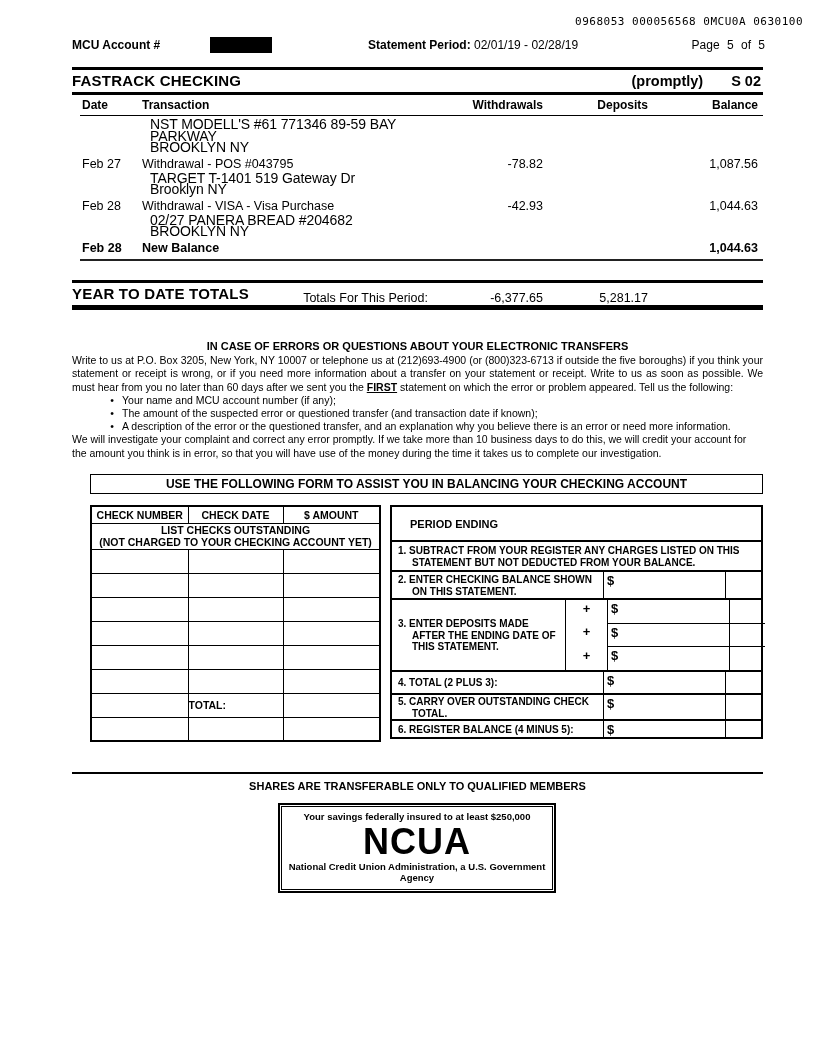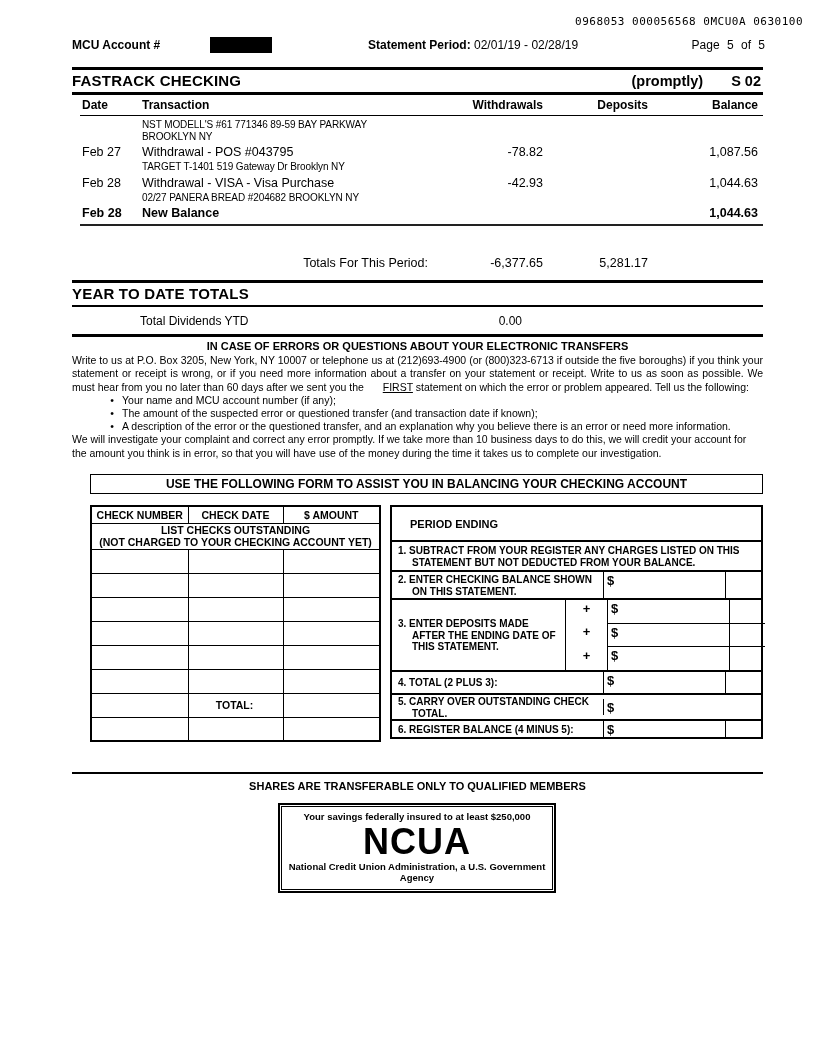--- a/index.html
+++ b/index.html
@@ -26,68 +26,68 @@
     display:flex; align-items:center; justify-content:space-between; padding:2px 2px 3px 0; }
   .fastrack-title { font-size:15px; font-weight:bold; letter-spacing:0.2px; }
   .fastrack-right { display:flex; gap:28px; font-size:14.5px; font-weight:bold; }
 
   
   .stmt-table { top:98px; left:72px; width:691px; }
   .tx-grid { display:grid; grid-template-columns:60px 1fr 115px 105px 110px; padding:0 5px 0 10px; }
   .tx-head { font-weight:bold; font-size:12px; padding-bottom:3px; }
   .head-rule { border-bottom:1.5px solid #000; margin-left:8px; }
   .num { text-align:right; }
-  .tx-detail { font-size:10px; line-height:11.5px; letter-spacing:-0.1px; }
+  .tx-detail { font-size:14px; line-height:11.5px; letter-spacing:-0.1px;gap:8px; }
   .tx-main { font-size:12.5px; line-height:15px; padding-top:3px; padding-bottom:1px; }
   .tx-main.bold { font-weight:bold; }
   .tx-rows { padding-top:3px; }
   .table-end { border-bottom:2.5px solid #222; margin-left:8px; padding-bottom:2px; }
   .totals-row { margin-top:30px; font-size:12.5px; }
   .totals-row .lbl { text-align:right; }
 
   
   .ytd { top:280px; left:72px; width:691px; border-bottom:3px solid #000; }
   .ytd-titlebar { border-top:3px solid #000; border-bottom:2px solid #000; font-size:15px; font-weight:bold; padding:2px 0 3px; letter-spacing:0.2px; }
   .ytd-row { position:relative; height:27px; font-size:12px; }
   .ytd-row .lbl { position:absolute; left:68px; top:7px; }
   .ytd-row .val { position:absolute; left:400px; width:50px; top:7px; text-align:right; }
 
   
   .errors { top:340px; left:72px; width:691px; font-size:10.5px; line-height:13.2px; }
   .errors-title { text-align:center; font-weight:bold; font-size:11px; margin-bottom:1px; }
   .errors p.just { text-align:justify; }
-  .emph { font-weight:normal; text-decoration:underline;margin-left:16px; }
+  .emph { font-weight:bold; text-decoration:underline; }
   .bullet-row { display:flex; }
   .bullet-glyph { width:20px; margin-left:30px; text-align:center; flex:none; }
   .bullet-text { flex:1; }
 
   
   .form-title-box { top:474px; left:90px; width:673px; height:20px; border:1px solid #000;
     text-align:center; font-weight:bold; font-size:12px; line-height:18px; }
 
   
   .checks-table { top:505px; left:90px; width:289px; border-collapse:collapse; table-layout:fixed; }
   .checks-table td, .checks-table th { border:1px solid #000; font-size:10.5px; }
   .checks-table { border:2px solid #000; }
   .checks-caption { text-align:center; font-weight:bold; line-height:12px; height:26px; }
   .checks-table th { font-weight:bold; text-align:center; height:17px; }
   .checks-table td.cell { height:24px; }
-  .checks-table td.total-cell { text-align:center; font-weight:bold; padding-right:2px; }
+  .checks-table td.total-cell { text-align:left; font-weight:bold; padding-right:2px; }
 
   
   .worksheet { top:505px; left:390px; width:373px; border:2px solid #000; font-size:10px; font-weight:bold; }
   .ws-row { border-top:2px solid #000; display:flex; align-items:stretch; }
   .ws-row:first-child { border-top:none; }
   .r-period { height:33px; display:flex; align-items:center; padding-left:18px; font-size:11px; }
   .r-step1 { height:30px; display:block; padding:3px 4px 2px 20px; text-indent:-14px; line-height:11.5px; }
   .ws-label { flex:1; padding:3px 2px 2px 20px; text-indent:-14px; line-height:11.5px; display:flex; align-items:center; }
   .ws-label > span { display:block; }
   .dollar-cell { width:122px; border-left:1px solid #000; flex:none; padding:1px 0 0 3px; font-size:13px; }
   .cents-cell { width:36px; border-left:1px solid #000; flex:none; }
-  .r2 { height:28px; } .r4 { height:23px; } .r5 { height:26px;align-items:center; } .r6 { height:18px; }
+  .r2 { height:28px; } .r4 { height:23px; } .r5 { height:26px; } .r6 { height:18px; }
   .r3 { height:72px; }
   .r3 .ws-label { flex:none; width:173px; }
   .plus-col { width:42px; border-left:1px solid #000; flex:none; display:flex; flex-direction:column; }
   .plus-col .plus { flex:1; text-align:center; font-size:13px; line-height:18px; }
   .r3-right { flex:1; display:flex; flex-direction:column; }
   .sub-row { flex:1; display:flex; border-top:1px solid #000; }
   .sub-row:first-child { border-top:none; }
   .sub-row .dollar-cell { width:122px; flex:1; }
   .sub-row .cents-cell { width:36px; flex:none; }
 
@@ -184,24 +184,20 @@
     <div></div>
     <div class="lbl">Totals For This Period:</div>
     <div class="num">-6,377.65</div>
     <div class="num">5,281.17</div>
     <div class="num"></div>
   </div>
 </div>
 
 <div class="abs ytd">
   <div class="ytd-titlebar">YEAR TO DATE TOTALS</div>
-  <div class="ytd-row">
-    <span class="lbl">Total Dividends YTD</span>
-    <span class="val">0.00</span>
-  </div>
 </div>
 
 <div class="abs errors">
   <div class="errors-title">IN CASE OF ERRORS OR QUESTIONS ABOUT YOUR ELECTRONIC TRANSFERS</div>
   <p class="just"><span>Write to us at P.O. Box 3205, New York, NY 10007 or telephone us at (212)693-4900 (or (800)323-6713 if outside the five boroughs) if you think your statement or receipt is wrong, or if you need more information about a transfer on your statement or receipt. Write to us as soon as possible. We must hear from you no later than 60 days after we sent you the </span><span class="emph">FIRST</span><span> statement on which the error or problem appeared. Tell us the following:</span></p>
   <div class="bullet-row">
     <span class="bullet-glyph">•</span>
     <span class="bullet-text">Your name and MCU account number (if any);</span>
   </div>
   <div class="bullet-row">

